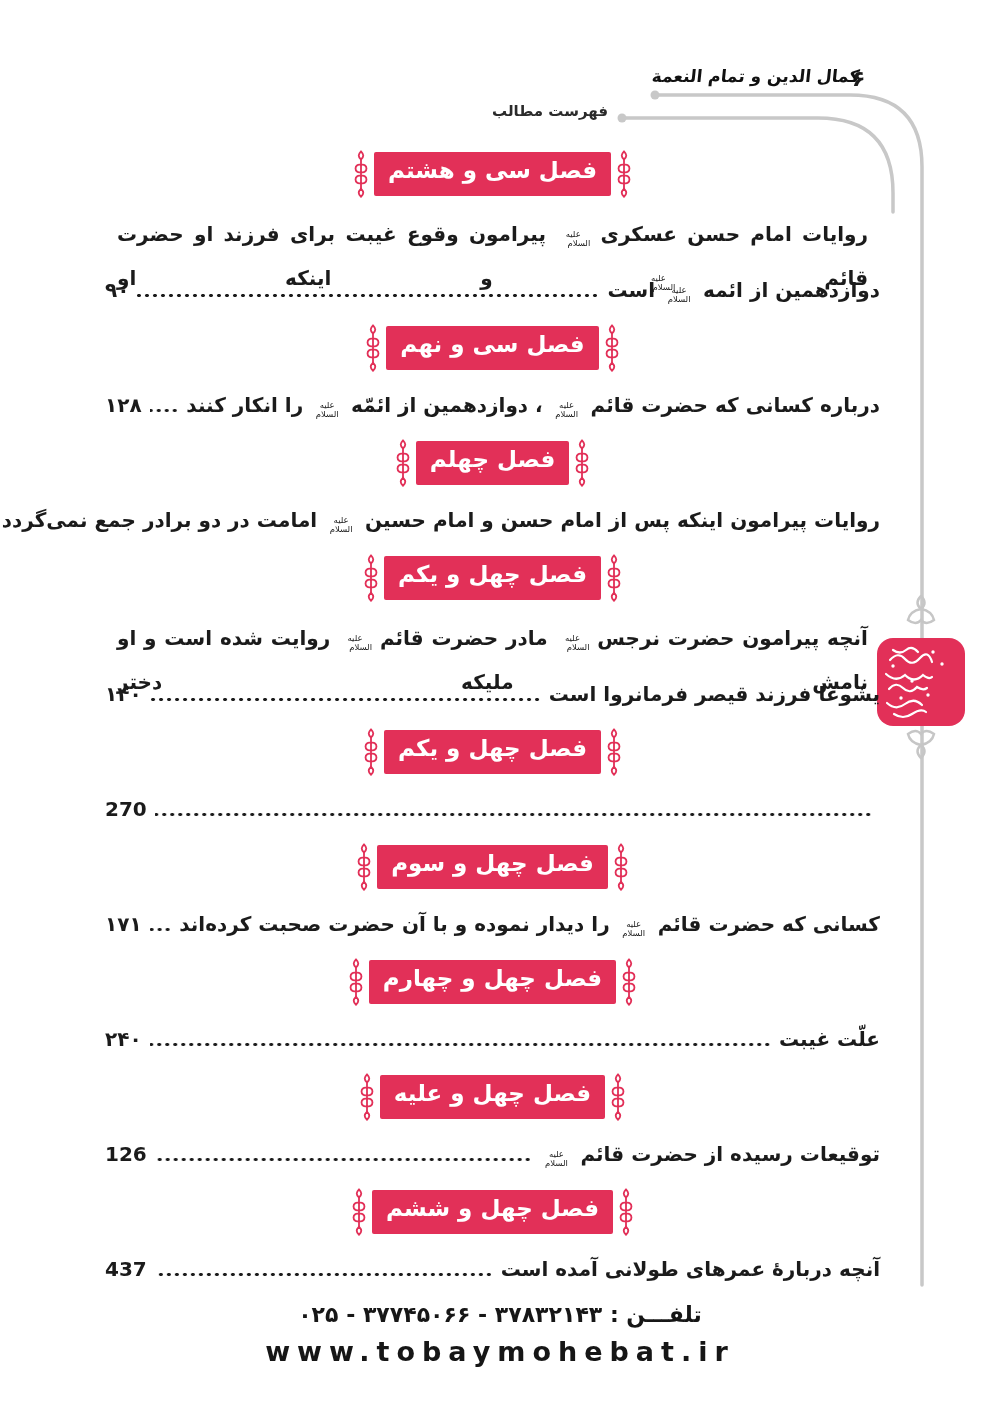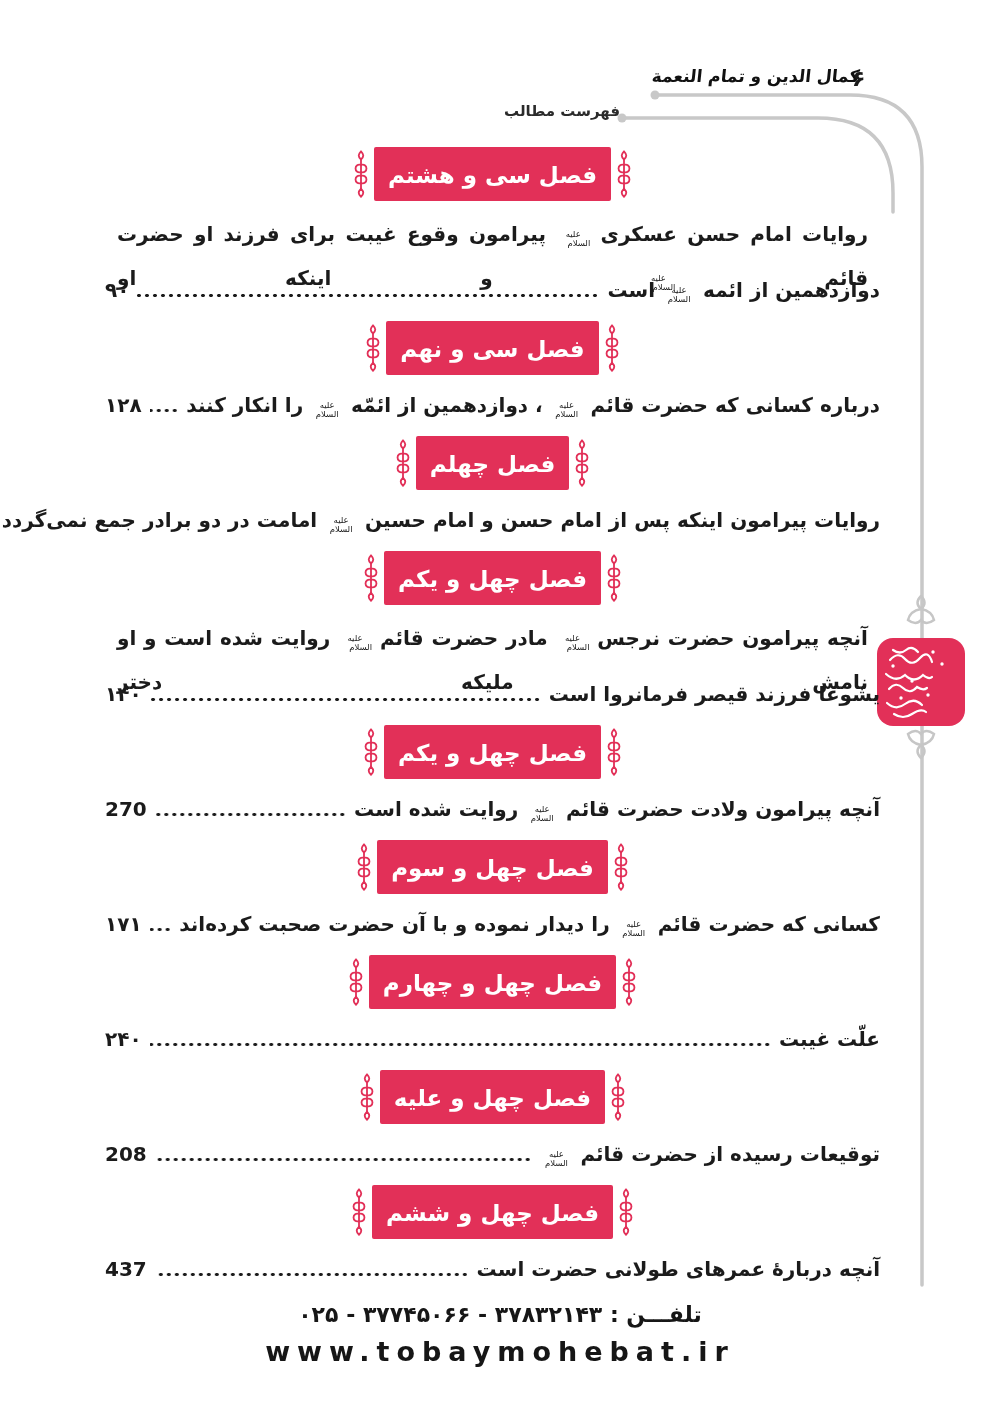--- a/index.html
+++ b/index.html
@@ -10,28 +10,28 @@
     font-family:"DejaVu Sans", sans-serif;
   }
   .overlay { position:absolute; top:0; left:0; width:1000px; height:1401px; z-index:0; }
 
   .book-title {
     position:absolute; top:66px; left:652px; z-index:1;
     font-size:17px; font-weight:bold; white-space:nowrap;
     transform:skewX(-6deg); color:#111;
   }
   .page-num { position:absolute; top:66px; left:852px; z-index:1; font-size:22px; font-weight:bold; }
-  .contents-label { position:absolute; top:102px; left:504px; z-index:1; font-size:15px; font-weight:bold; color:#2b2b2b; }
+  .contents-label { position:absolute; top:102px; left:492px; z-index:1; font-size:15px; font-weight:bold; color:#2b2b2b; }
 
   .content { position:absolute; top:138px; left:105px; width:775px; z-index:1; direction:rtl; }
 
   .chapter-row { display:flex; align-items:center; justify-content:center; height:52px; margin:10px 0 9px; gap:3px; }
   .chapter-box {
     background:var(--accent); color:#fff; font-size:23px; font-weight:bold;
-    padding:11px 14px 8px; border-radius:2px; line-height:1.5; white-space:nowrap;
+    padding:1px 14px 8px; border-radius:2px; line-height:1.5; white-space:nowrap;
   }
   .orn { color:var(--accent); }
   .orn svg { width:20px; height:54px; display:block; }
   .orn.flip svg { transform:scaleX(-1); }
 
   .entry-line { font-size:20px; font-weight:bold; color:var(--text); }
   .full-line { margin:12px; height:44px; line-height:44px; text-align:justify; text-align-last:justify; }
   .last-line { display:flex; height:44px; margin:0; }
   .last-line .desc { line-height:44px; white-space:nowrap; }
   .leader {
@@ -273,21 +273,20 @@
             <path d="M11 18 c8 -2 8 10 0 8"></path>
             <path d="M11 30 c-8 -2 -8 10 0 8"></path>
             <path d="M11 30 c8 -2 8 10 0 8"></path>
             <path d="M11 44 q5 5 0 9 q-5 -4 0 -9"></path>
           </g>
         </svg>
       </span>
     </div>
 
     <div class="entry-line last-line">
-      <span class="desc">آنچه پیرامون ولادت حضرت قائم <span class="hon">علیه السلام</span> روایت شده است </span>
       <span class="leader"></span>
       <span class="pagenum">270</span>
     </div>
   </section>
 
   <section class="entry">
     <div class="chapter-row">
       <span class="orn">
         <svg viewBox="0 0 22 56" xmlns="http://www.w3.org/2000/svg">
           <g fill="none" stroke="currentColor" stroke-width="2" stroke-linecap="round">
@@ -389,21 +388,21 @@
             <path d="M11 30 c8 -2 8 10 0 8"></path>
             <path d="M11 44 q5 5 0 9 q-5 -4 0 -9"></path>
           </g>
         </svg>
       </span>
     </div>
 
     <div class="entry-line last-line">
       <span class="desc">توقیعات رسیده از حضرت قائم <span class="hon">علیه السلام</span></span>
       <span class="leader"></span>
-      <span class="pagenum">208</span>
+      <span class="pagenum">126</span>
     </div>
   </section>
 
   <section class="entry">
     <div class="chapter-row">
       <span class="orn">
         <svg viewBox="0 0 22 56" xmlns="http://www.w3.org/2000/svg">
           <g fill="none" stroke="currentColor" stroke-width="2" stroke-linecap="round">
             <path d="M11 3 q5 5 0 9 q-5 -4 0 -9"></path>
             <path d="M11 12 v32"></path>
@@ -425,21 +424,21 @@
             <path d="M11 18 c8 -2 8 10 0 8"></path>
             <path d="M11 30 c-8 -2 -8 10 0 8"></path>
             <path d="M11 30 c8 -2 8 10 0 8"></path>
             <path d="M11 44 q5 5 0 9 q-5 -4 0 -9"></path>
           </g>
         </svg>
       </span>
     </div>
 
     <div class="entry-line last-line">
-      <span class="desc">آنچه دربارهٔ عمرهای طولانی حضرت است </span>
+      <span class="desc">آنچه دربارهٔ عمرهای طولانی آمده است </span>
       <span class="leader"></span>
       <span class="pagenum">437</span>
     </div>
   </section>
 </main>
 
 <footer class="footer">
   <div class="phone-line">تلفـــن : ۳۷۸۳۲۱۴۳ - ۳۷۷۴۵۰۶۶ - ۰۲۵</div>
   <div class="website">www.tobaymohebat.ir</div>
 </footer>

